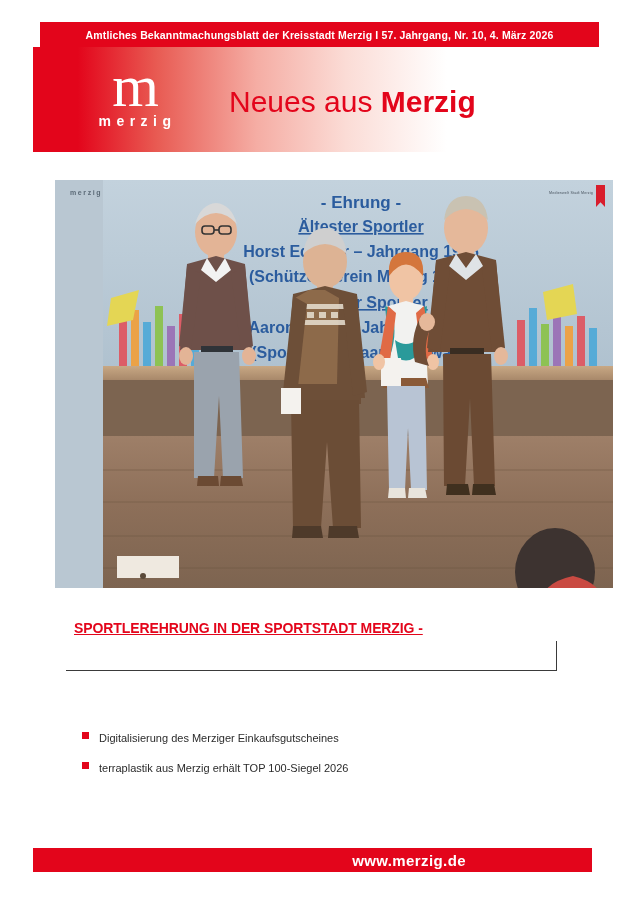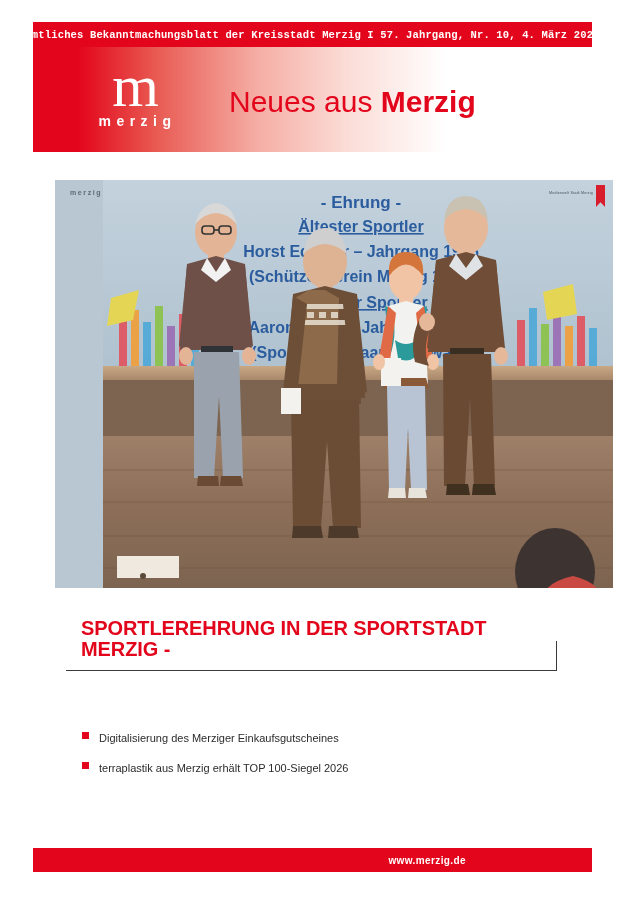--- a/index.html
+++ b/index.html
@@ -18,29 +18,28 @@
 
   .page {
     position: absolute;
     inset: 0;
     background: #ffffff;
   }
 
   
   .banner {
     position: absolute;
-    left: 33px;
+    left: 40px;
     top: 22px;
     width: 559px;
     height: 25px;
     background: #e3051b;
     display: flex;
     align-items: center;
     justify-content: center;
-    font-family: Liberation Mono, monospace;
   }
   .banner-text {
     color: #ffffff;
     font-size: 10.5px;
     font-weight: bold;
     letter-spacing: 0.15px;
     white-space: nowrap;
   }
 
   
@@ -136,28 +135,29 @@
   .badge-mark {
     width: 9px;
     height: 22px;
     background: #d81d2c;
     clip-path: polygon(0 0, 100% 0, 100% 100%, 50% 78%, 0 100%);
   }
 
   
   .headline {
     position: absolute;
-    left: 81px;
+    left: 74px;
     top: 618px;
     width: 480px;
-    font-size: 20px;
+    font-size: 14px;
     line-height: 21px;
     font-weight: bold;
     color: #e3051b;
     letter-spacing: -0.1px;
+    text-decoration: underline;
   }
   .headline-rule-v {
     position: absolute;
     left: 556px;
     top: 641px;
     width: 1px;
     height: 30px;
     background: #3a3a3a;
   }
   .headline-rule-h {
@@ -202,21 +202,21 @@
     top: 848px;
     width: 559px;
     height: 24px;
     background: #e3051b;
     display: flex;
     align-items: center;
     justify-content: flex-end;
   }
   .footer-url {
     color: #ffffff;
-    font-size: 10px;
+    font-size: 15px;
     font-weight: bold;
     letter-spacing: 0.4px;
     padding-right: 126px;
   }
 </style>
 </head>
 <body>
 
 <div class="page">
 

